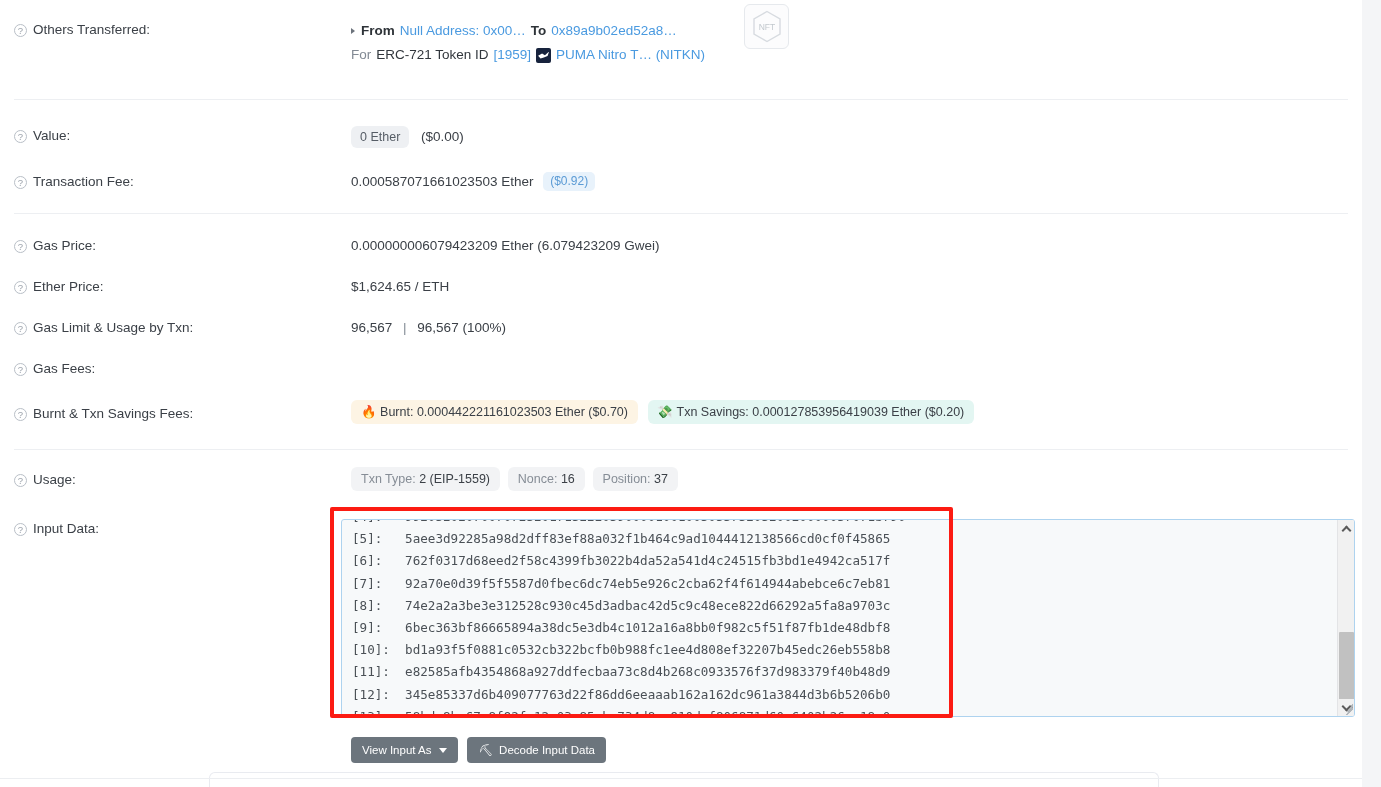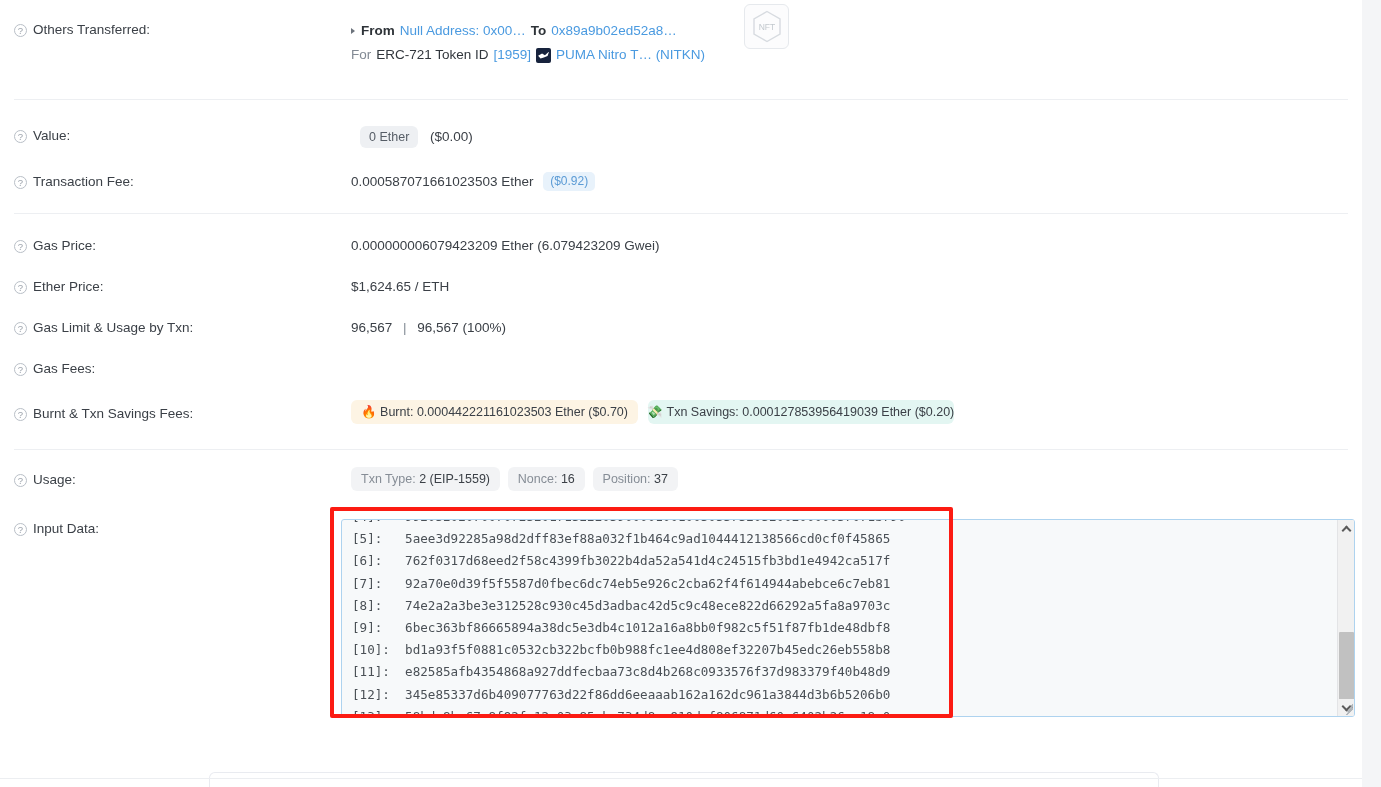--- a/index.html
+++ b/index.html
@@ -108,21 +108,20 @@
 
   
   .pill {
     display: inline-block;
     background: #eef0f3;
     border-radius: 6px;
     padding: 3px 9px;
     font-size: 12.5px;
     color: #565d66;
     line-height: 16px;
-    margin-left: 9px;
   }
   .pill-blue {
     display: inline-block;
     background: #e8f2fb;
     border-radius: 5px;
     padding: 2px 7px;
     font-size: 12px;
     color: #5b9bd5;
     line-height: 15px;
     vertical-align: 1px;
@@ -133,21 +132,21 @@
     border-radius: 6px;
     padding: 4px 10px;
     font-size: 12.5px;
     color: #3b4047;
     line-height: 16px;
   }
   .pill-savings {
     display: inline-block;
     background: #e3f6f2;
     border-radius: 6px;
-    padding: 4px 0;
+    padding: 4px 10px;
     font-size: 12.5px;
     color: #3b4047;
     line-height: 16px;
   }
   .pill-other {
     display: inline-block;
     background: #f2f3f5;
     border-radius: 6px;
     padding: 4px 10px;
     font-size: 12.5px;
@@ -423,17 +422,27 @@
       </div>
       <div class="resizer">
         <i style="bottom:2px; width:14px;"></i>
         <i style="bottom:6px; width:10px;"></i>
         <i style="bottom:10px; width:6px;"></i>
       </div>
     </div>
 
     <div class="redbox"></div>
 
+    <div class="btnrow">
+      <button class="btn">
+        <span>View Input As</span>
+        <span class="caret-down"></span>
+      </button>
+      <button class="btn">
+        <span>⛏</span>
+        <span>Decode Input Data</span>
+      </button>
+    </div>
 
     <div class="bottom-card"></div>
     <div class="bottom-line"></div>
   </div>
 </div>
 
 </body></html>

